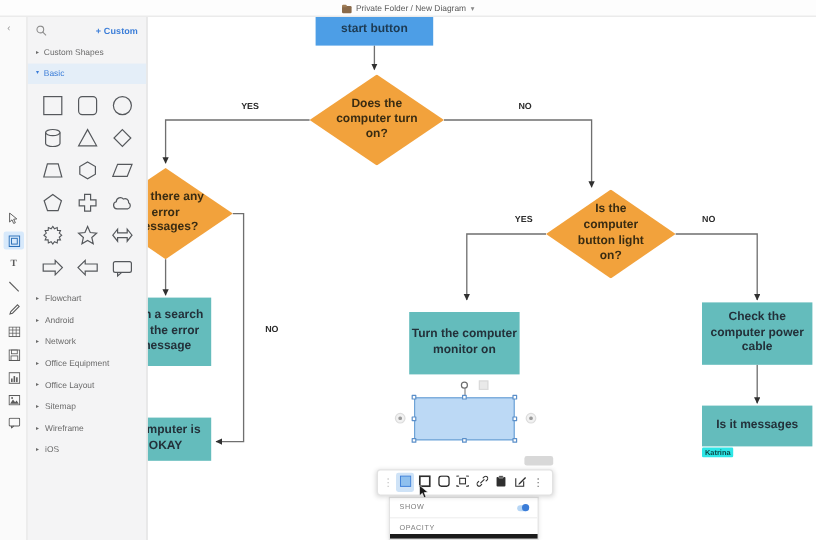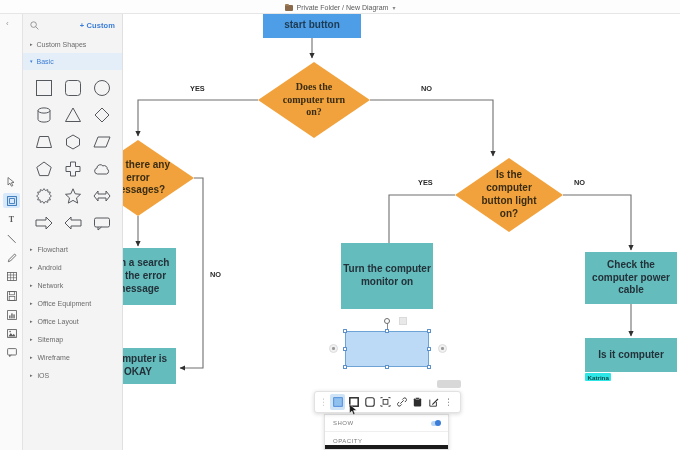--- a/index.html
+++ b/index.html
@@ -129,21 +129,21 @@
     color: #23313a; font-weight: 700;
     padding: 2px;
   }
   .node.start { background: #4d9ee6; color: #1d3a52; }
   .node.teal  { background: #64bcbc; }
   .node.diamond {
     background: #f2a23c; color: #3a2c12;
     clip-path: polygon(50% 0%, 100% 50%, 50% 100%, 0% 50%);
   }
   .edge-label {
-    position: absolute; font-size: 7.4px; font-weight: 700; color: #2b2b2b;
+    position: absolute; font-size: 7.4px; font-weight: 700; color: #2b2b2b; margin-left: 11px;
   }
   .collab-tag {
     position: absolute;
     background: #2ee6e6; color: #0c4a4a;
     font-size: 6.2px; font-weight: 700;
     padding: 0.5px 2.5px; border-radius: 1px;
     white-space: nowrap;
   }
 
   
@@ -514,49 +514,49 @@
           <path d="M563,195 L631,195 L631,250" marker-end="url(#ah)"></path>
           <path d="M631,304 L631,336" marker-end="url(#ah)"></path>
         </g>
       </svg>
 
       <div class="node start" style="left:263px;top:12px;width:98px;height:26px;">
         <span>start button</span>
       </div>
 
       <div class="node diamond" style="left:258px;top:62px;width:112px;height:76px;">
-        <span style="max-width:74px;font-family:Liberation Serif, serif;">Does the computer turn on?</span>
+        <span style="max-width:74px;">Does the computer turn on?</span>
       </div>
 
       <div class="node diamond" style="left:82px;top:140px;width:112px;height:76px;">
         <span style="max-width:74px;">Are there any error messages?</span>
       </div>
 
       <div class="node teal" style="left:100px;top:248px;width:76px;height:57px;">
         <span>Run a search on the error message</span>
       </div>
 
       <div class="node teal" style="left:100px;top:348px;width:76px;height:36px;">
         <span>Computer is OKAY</span>
       </div>
 
       <div class="node diamond" style="left:455px;top:158px;width:108px;height:74px;">
         <span style="max-width:72px;">Is the computer button light on?</span>
       </div>
 
-      <div class="node teal" style="left:341px;top:243px;width:92px;height:66px;align-items:center;">
+      <div class="node teal" style="left:341px;top:260px;width:92px;height:52px;align-items:center;">
         <span>Turn the computer monitor on</span>
       </div>
 
       <div class="node teal" style="left:585px;top:252px;width:92px;height:52px;align-items:center;">
         <span>Check the computer power cable</span>
       </div>
 
       <div class="node teal" style="left:585px;top:338px;width:92px;height:34px;">
-        <span>Is it computer</span>
+        <span>Is it messages</span>
       </div>
 
       <div class="edge-label" style="left:190px;top:84px;">YES</div>
       <div class="edge-label" style="left:421px;top:84px;">NO</div>
       <div class="edge-label" style="left:210px;top:270px;">NO</div>
       <div class="edge-label" style="left:418px;top:178px;">YES</div>
       <div class="edge-label" style="left:574px;top:178px;">NO</div>
 
       <div class="collab-tag" style="left:585px;top:373px;">Katrina</div>
 

